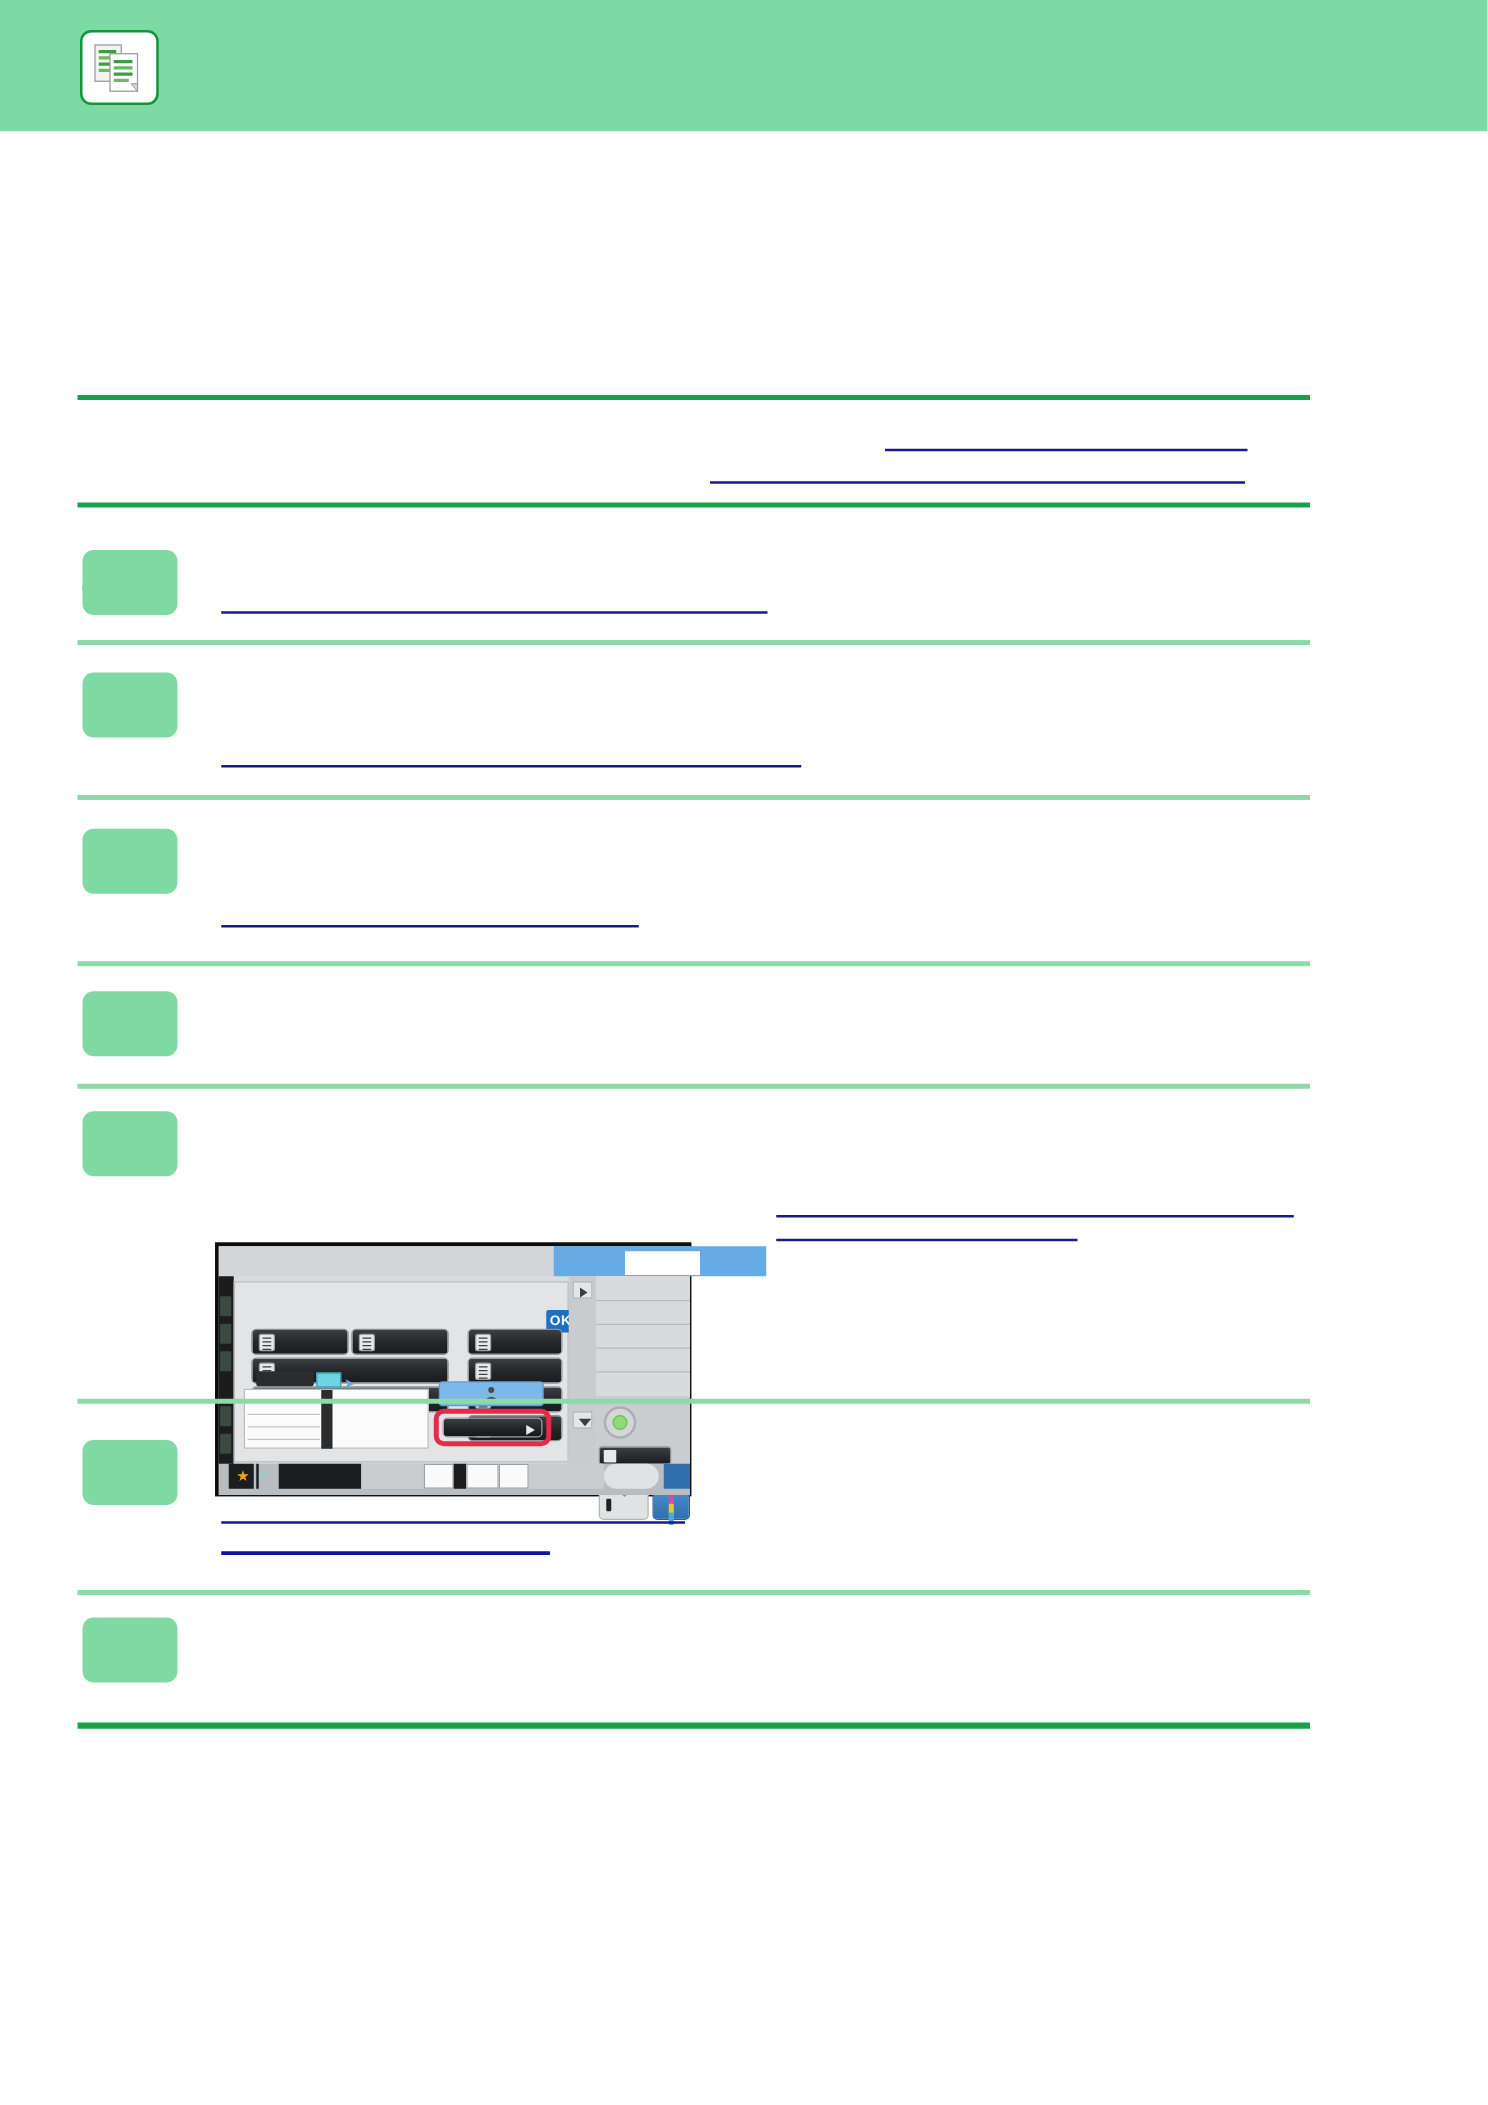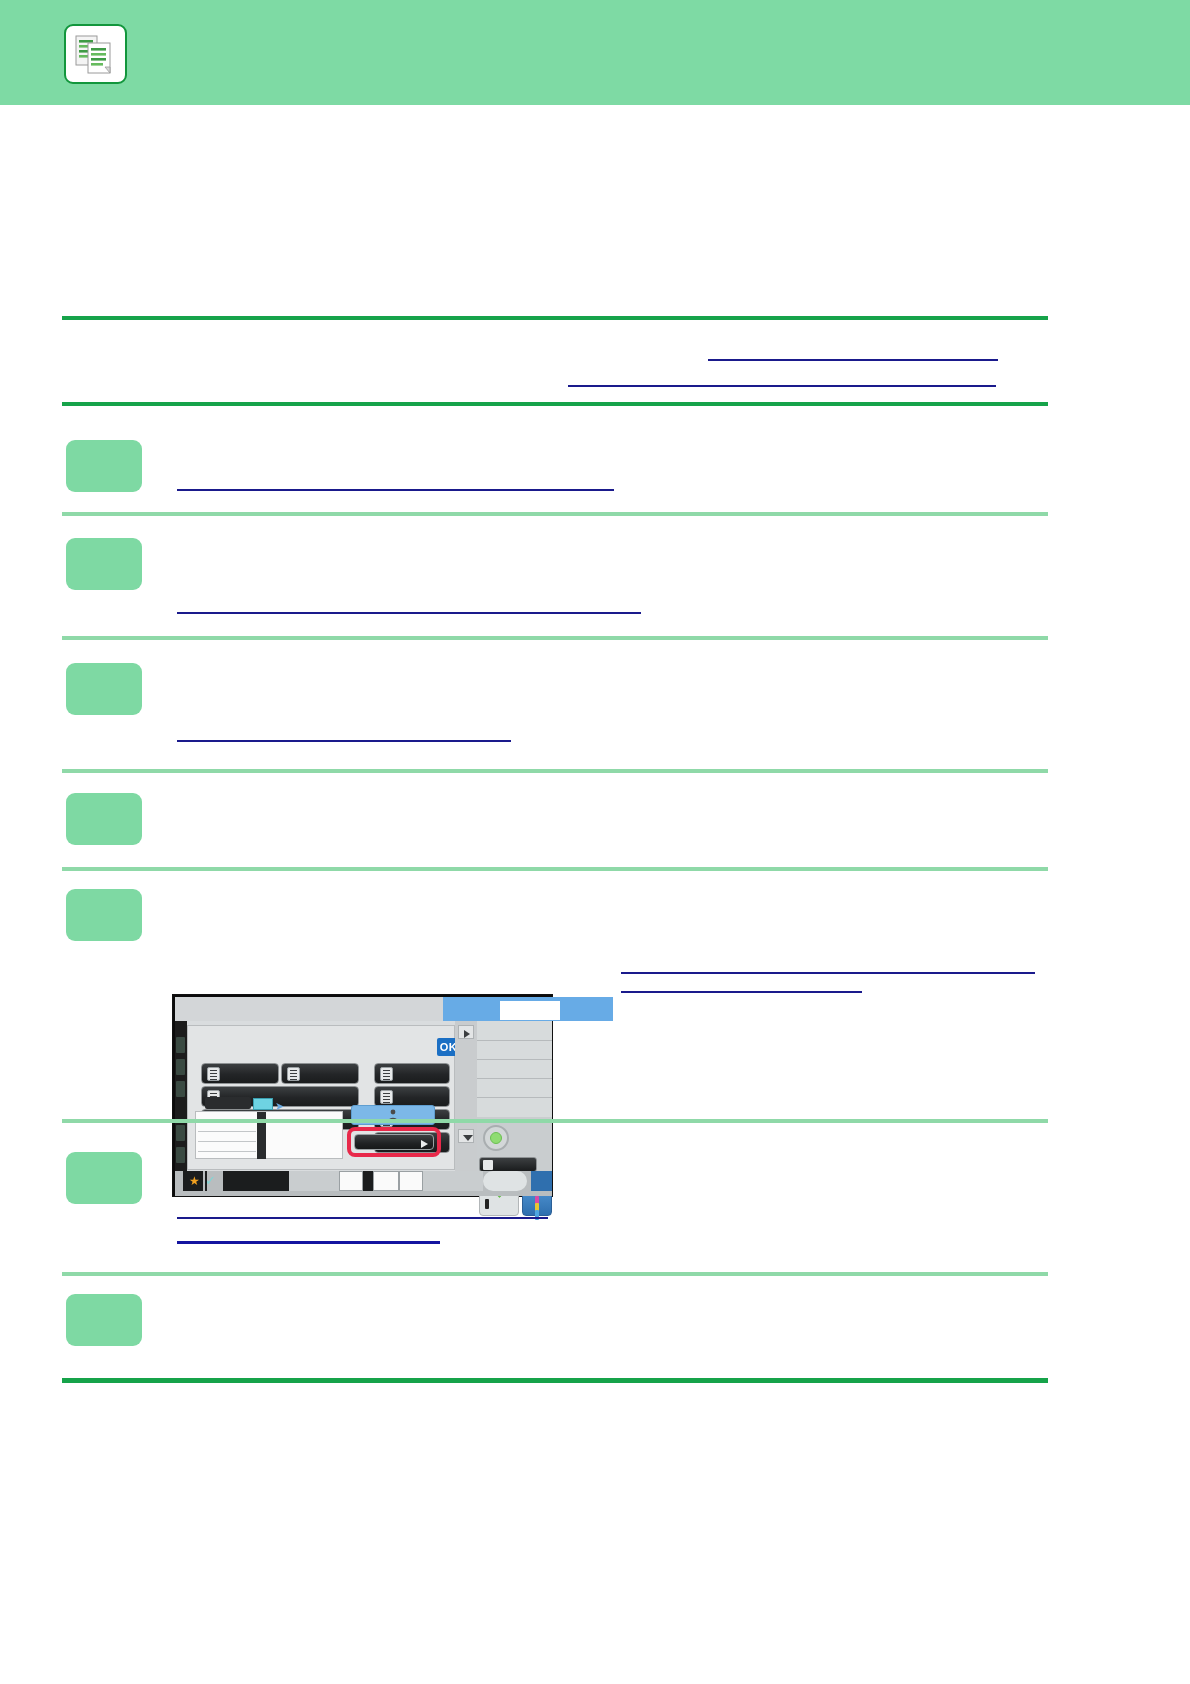--- a/index.html
+++ b/index.html
@@ -69,21 +69,21 @@
   .shot-topbar{position:absolute;left:0;top:0;width:268px;height:24px;background:#d3d6d8;}
   .shot-tab{position:absolute;left:268px;top:0;width:170px;height:24px;background:#67abe6;}
   .shot-tab-white{position:absolute;left:57px;top:4px;width:60px;height:19px;background:#ffffff;}
   .shot-leftrail{position:absolute;left:0;top:24px;width:12px;height:175px;background:#1c1c1c;}
   .rail-tick{position:absolute;left:1px;width:9px;height:16px;background:#3a4a42;border-radius:1px;}
   .shot-dialog{
     position:absolute;left:12px;top:28px;width:268px;height:145px;background:#e2e4e5;
     border:1px solid #b9bcbe;box-sizing:border-box;
   }
   .ok-btn{
-    position:absolute;left:249px;top:12px;width:23px;height:18px;background:#1b6fc4;
+    position:absolute;left:249px;top:22px;width:23px;height:18px;background:#1b6fc4;
     color:#fff;font-size:11px;font-weight:bold;text-align:center;line-height:18px;
     border-radius:2px;letter-spacing:.5px;
   }
   .dk-btn{
     position:absolute;background:linear-gradient(180deg,#3c3f41 0%,#232527 55%,#1a1c1d 100%);
     border:1px solid #8e9294;border-radius:4px;box-sizing:border-box;
   }
   .dk-btn .glyph{
     position:absolute;left:5px;top:3px;width:13px;height:14px;
     background:#e7e9ea;border:1px solid #9aa0a3;border-radius:2px;box-sizing:border-box;

